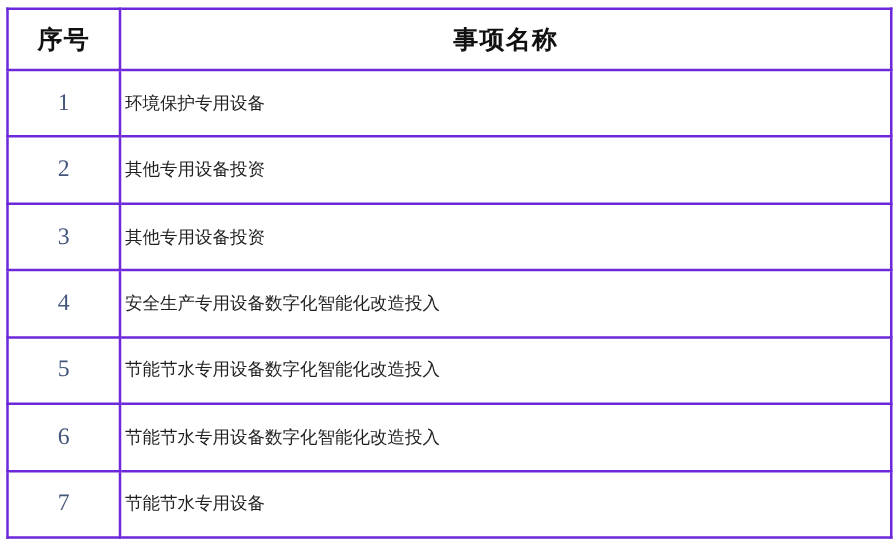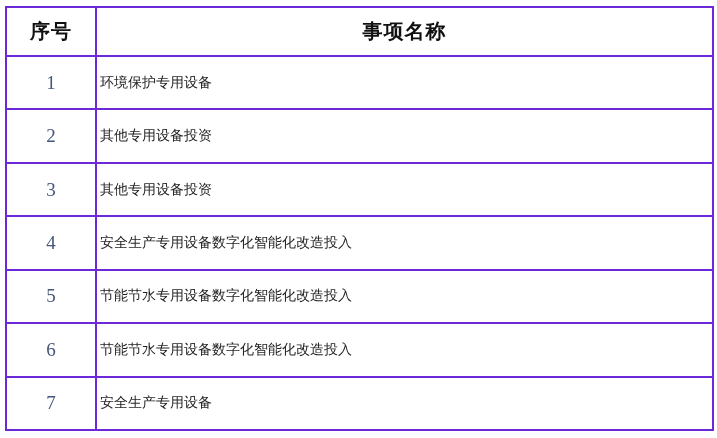--- a/index.html
+++ b/index.html
@@ -88,16 +88,16 @@
     <tr class="body-row">
       <td class="cell-serial">5</td>
       <td class="cell-name">节能节水专用设备数字化智能化改造投入</td>
     </tr>
     <tr class="body-row">
       <td class="cell-serial">6</td>
       <td class="cell-name">节能节水专用设备数字化智能化改造投入</td>
     </tr>
     <tr class="body-row">
       <td class="cell-serial">7</td>
-      <td class="cell-name">安全生产专用设备</td>
+      <td class="cell-name">节能节水专用设备</td>
     </tr>
   </tbody>
 </table>
 
 </body></html>

